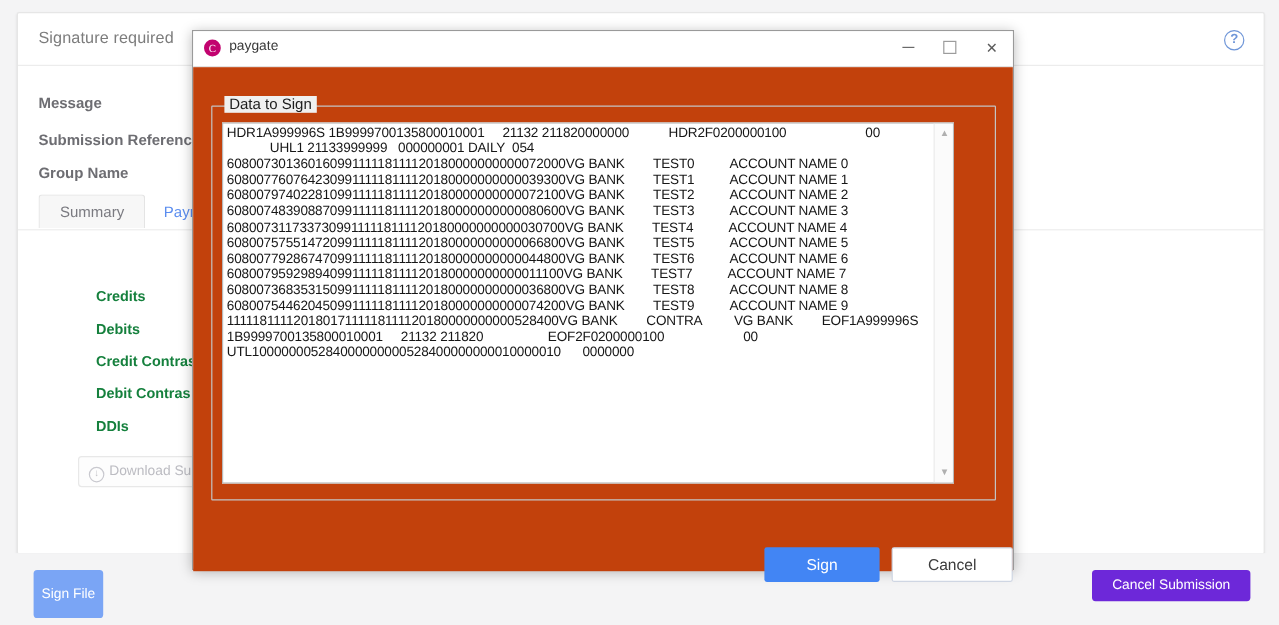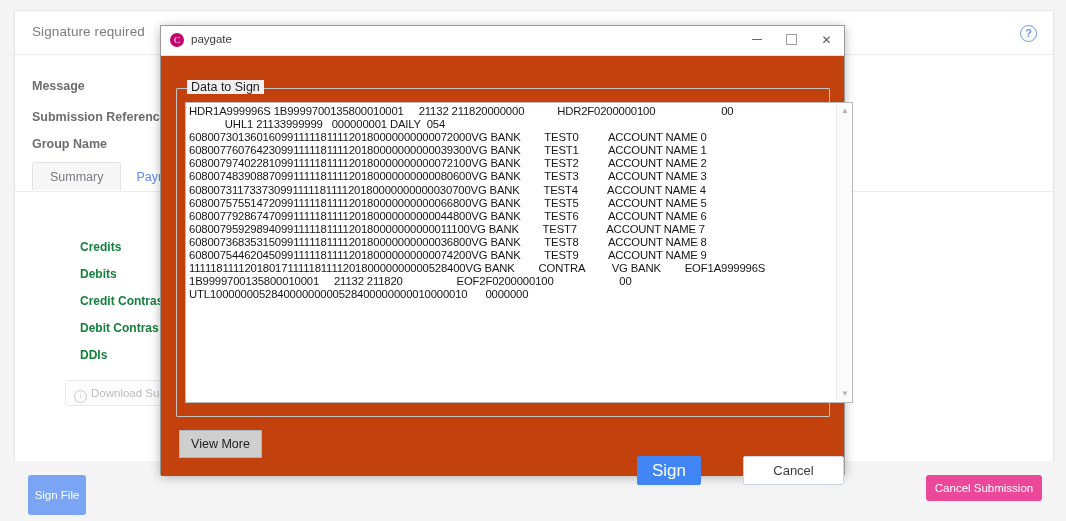--- a/index.html
+++ b/index.html
@@ -167,23 +167,23 @@
     border-radius: 3px;
     color: #ffffff;
     font-size: 11.5px;
     font-family: "Liberation Sans", sans-serif;
     cursor: pointer;
   }
   .btn-cancelsub {
     position: absolute;
     right: 24px;
     top: 475px;
-    width: 116px;
+    width: 132px;
     height: 26px;
-    background: #ec4899;
+    background: #6d28d9;
     border: none;
     border-radius: 3px;
     color: #ffffff;
     font-size: 11.5px;
     font-family: "Liberation Sans", sans-serif;
     cursor: pointer;
   }
 
   
   .win {
@@ -274,21 +274,21 @@
     top: -9px;
     background: #f0f0f0;
     padding: 0 4px;
     font-size: 12.5px;
     color: #1d1d1d;
   }
   .textbox {
     position: absolute;
     left: 8px;
     top: 13px;
-    width: 668px;
+    width: 610px;
     height: 301px;
     background: #ffffff;
     border: 1px solid #b9b9b9;
     box-sizing: border-box;
     overflow: hidden;
   }
   .textbox pre {
     margin: 0;
     padding: 2px 0 0 3px;
     font-family: "Liberation Sans", sans-serif;
@@ -331,27 +331,27 @@
     border: 1px solid #a9b4c4;
     color: #1d1d1d;
     font-size: 12.5px;
     font-family: "Liberation Sans", sans-serif;
     cursor: pointer;
   }
   .btn-sign {
     position: absolute;
     left: 476px;
     top: 400px;
-    width: 64px;
+    width: 96px;
     height: 29px;
     background: #4285f4;
     border: none;
     border-radius: 2px;
     color: #ffffff;
-    font-size: 17px;
+    font-size: 13px;
     font-family: "Liberation Sans", sans-serif;
     cursor: pointer;
   }
   .btn-cancel {
     position: absolute;
     left: 582px;
     top: 400px;
     width: 101px;
     height: 29px;
     background: #ffffff;
@@ -431,19 +431,18 @@
 11111811112018017111118111120180000000000528400VG BANK        CONTRA         VG BANK        EOF1A999996S
 1B9999700135800010001     21132 211820                  EOF2F0200000100                      00
 UTL100000005284000000000528400000000010000010      0000000</pre>
           <div class="vscroll">
             <div class="arrow up">▲</div>
             <div class="arrow down">▼</div>
           </div>
         </div>
       </div>
 
-      <button class="btn-viewmore">View More</button>
       <button class="btn-sign">Sign</button>
       <button class="btn-cancel">Cancel</button>
     </div>
   </div>
 
 </div>
 
 </body></html>

